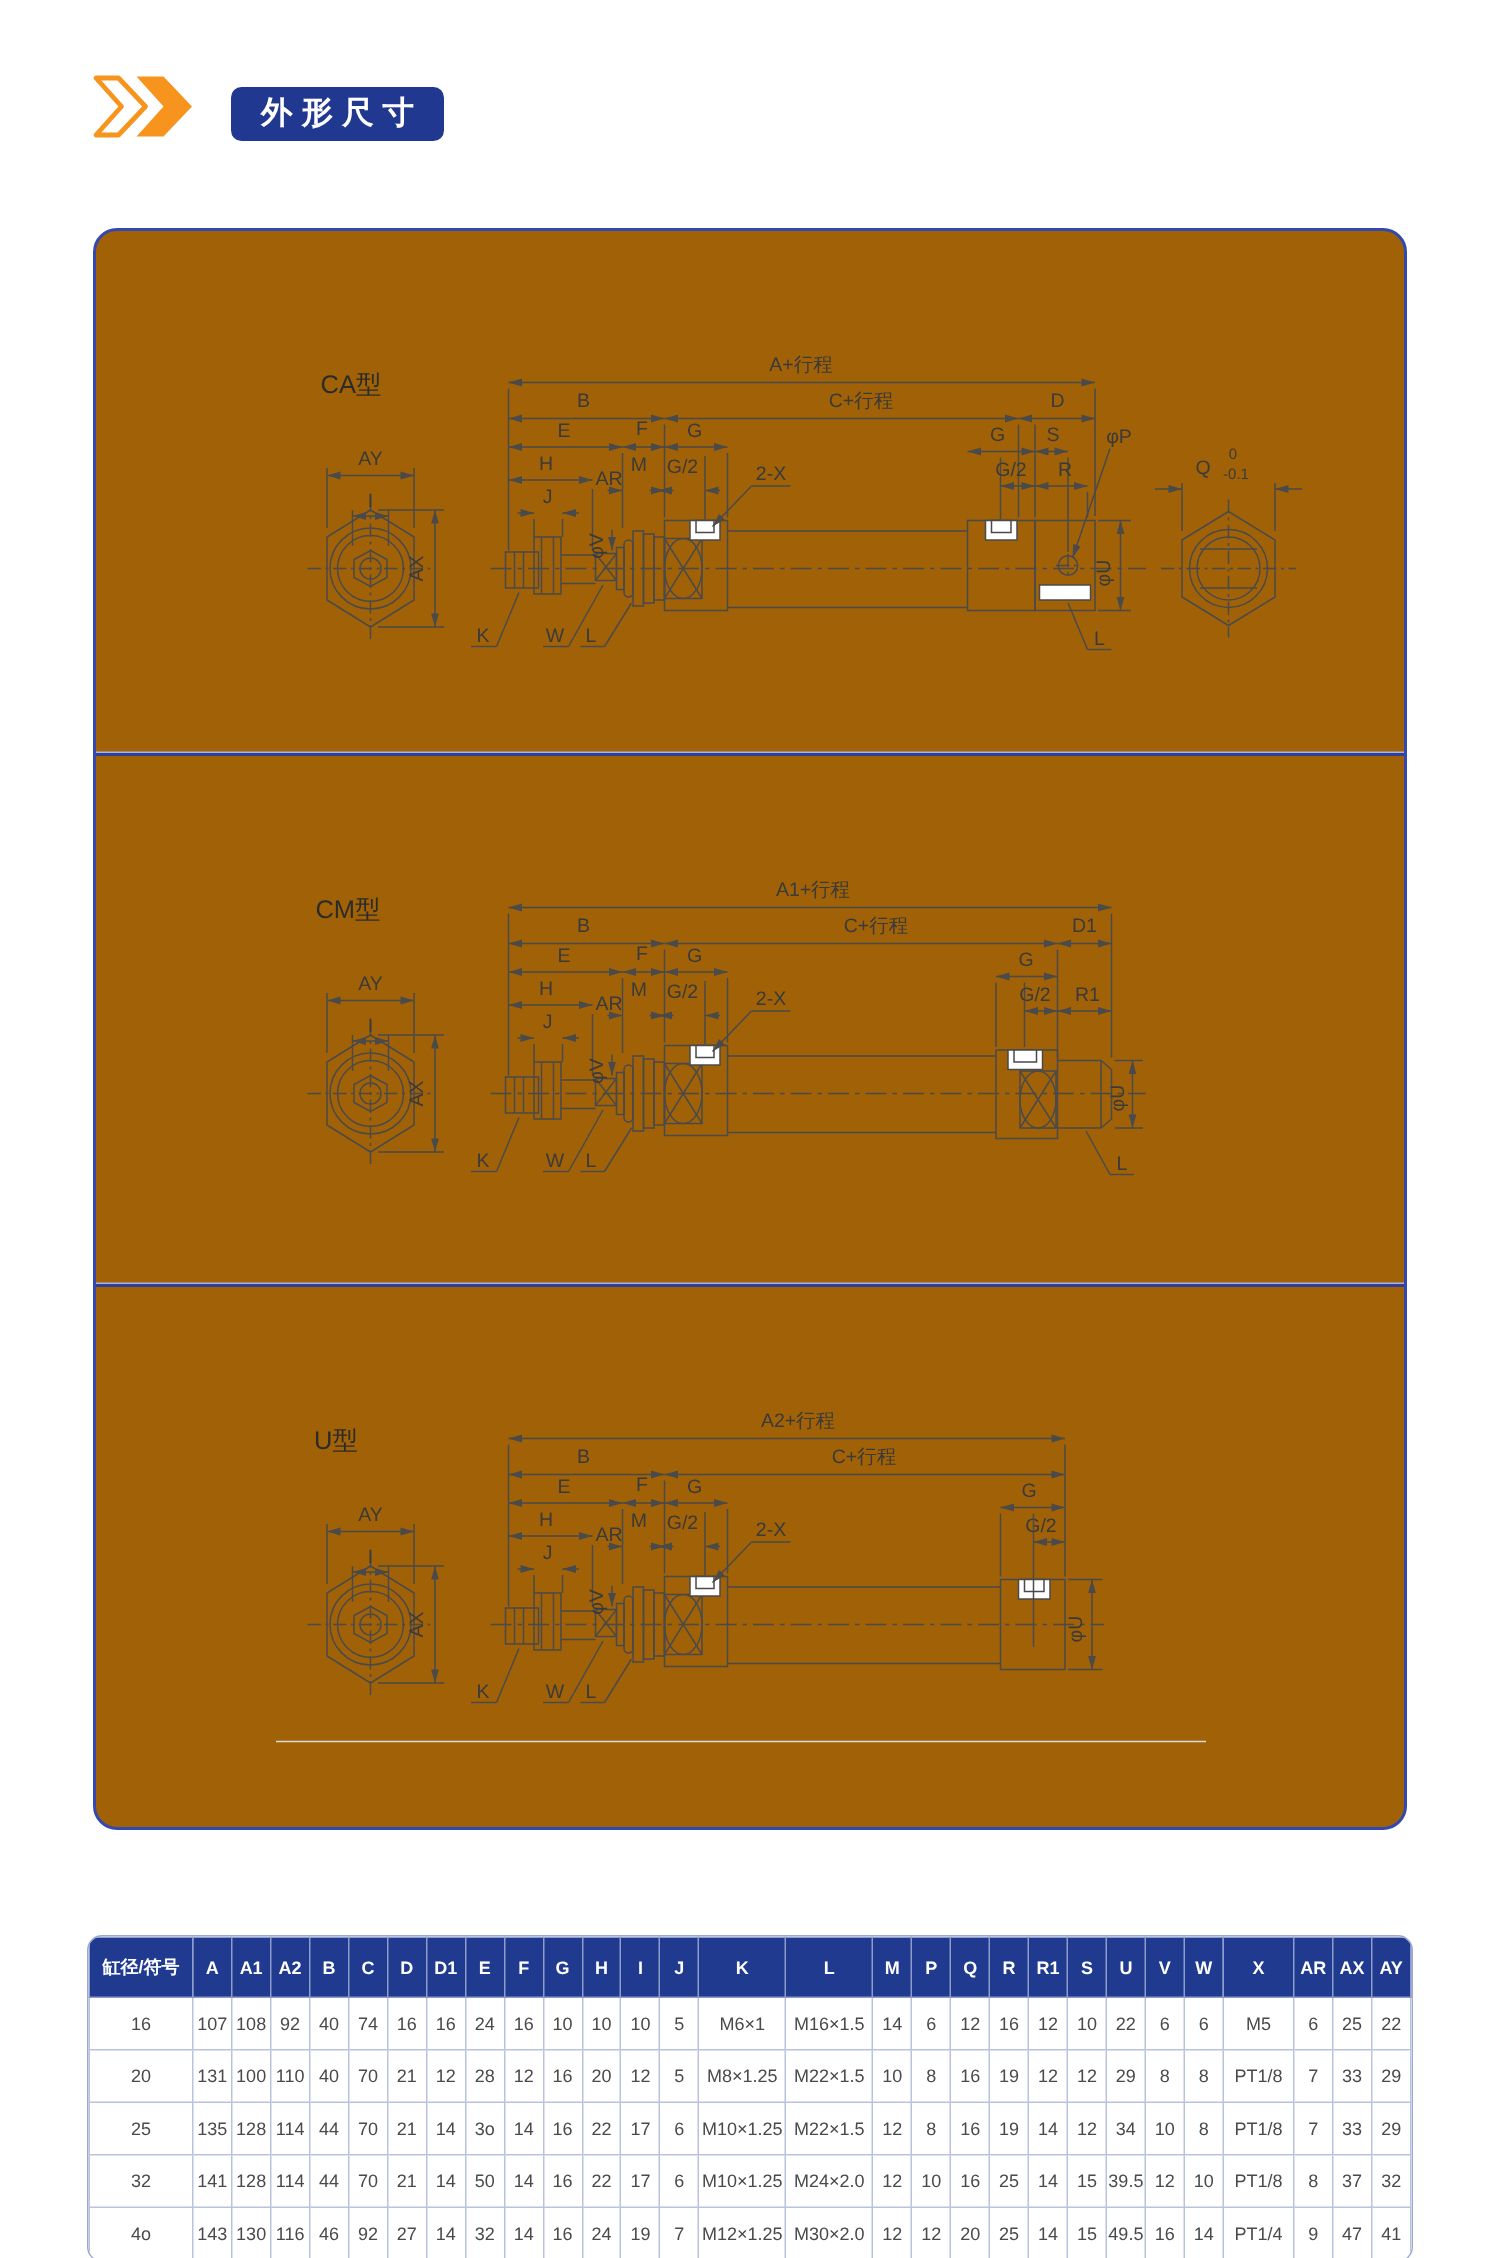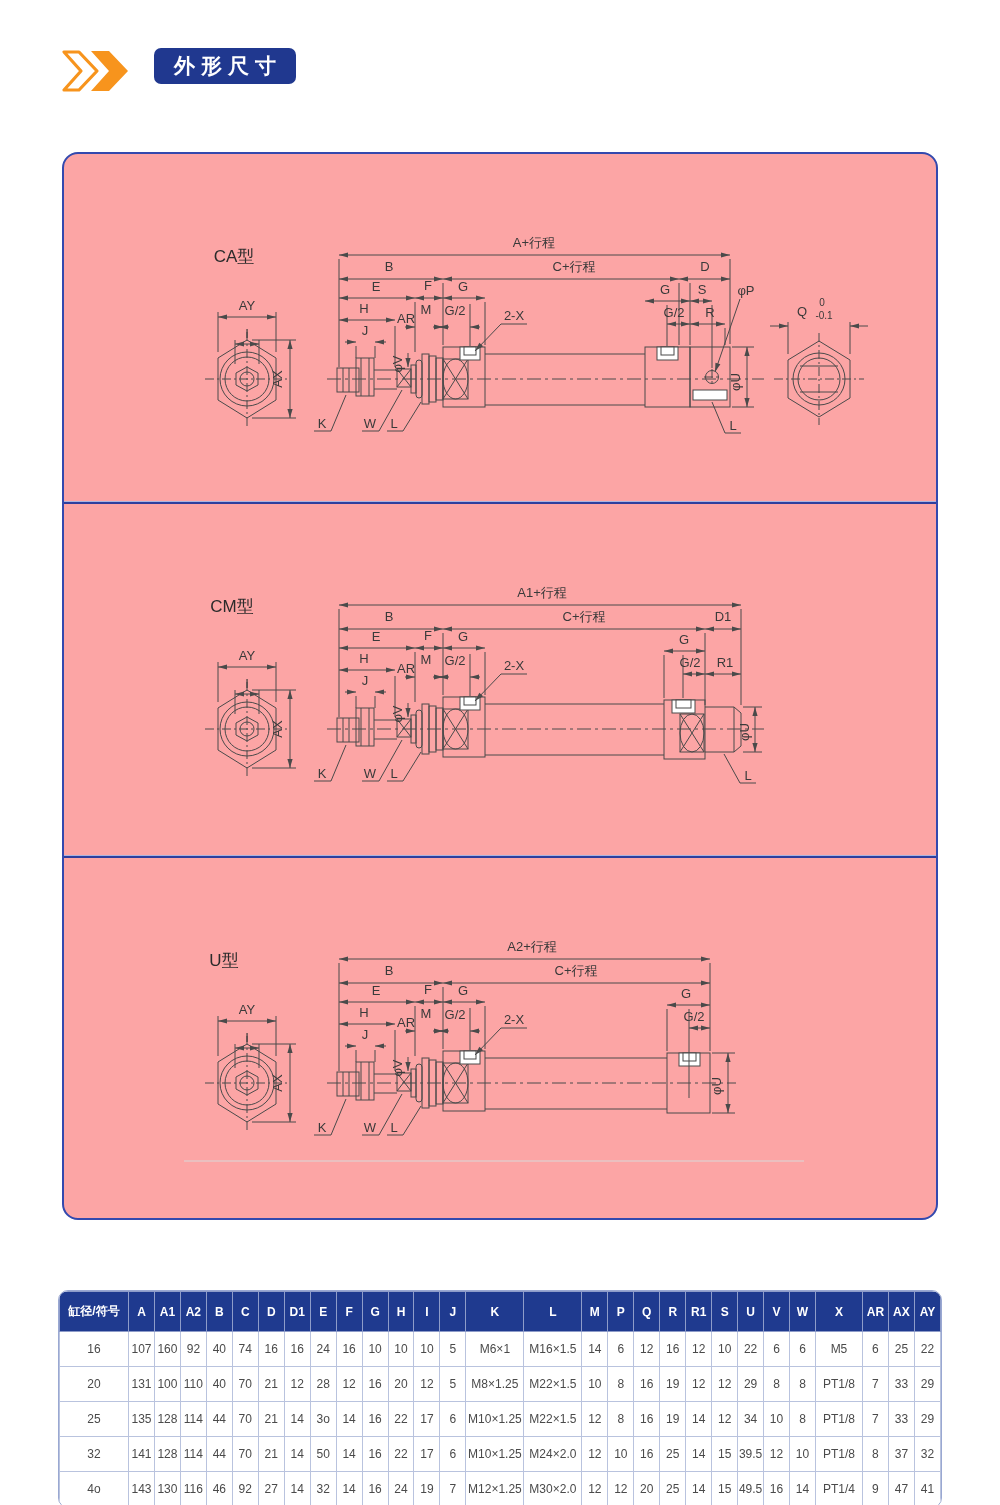--- a/index.html
+++ b/index.html
@@ -1,21 +1,21 @@
 <!DOCTYPE html>
 <html><head>
 <meta charset="utf-8">
 <style>
   html,body{margin:0;padding:0;background:#fff;}
   body{width:1000px;font-family:"Liberation Sans",sans-serif;}
-  .hdr{display:flex;align-items:flex-start;margin:48px 0 0 60px;}
+  .hdr{display:flex;align-items:flex-end;margin:48px 0 0 60px;}
   .chev{margin-right:10px;}
   .badge{background:#20388F;color:#fff;font-weight:bold;font-size:21px;
          letter-spacing:6px;padding:7px 14px 8px 20px;border-radius:7px;line-height:1;}
-  .box{margin:58px 0 0 62px;width:872px;border:2px solid #3349AE;border-radius:16px;overflow:hidden;background:#fca5a5;}
+  .box{margin:58px 0 0 62px;width:872px;border:2px solid #3349AE;border-radius:16px;overflow:hidden;background:#a16207;}
   .section{position:relative;}
   .section + .section{border-top:2px solid #2E3F9E;box-shadow:0 -1px 0 #aab4e0;text-align:right;}
   svg{display:block;}
   svg line,svg rect,svg circle,svg polygon,svg path,svg ellipse{stroke:#4a4a4a;stroke-width:1;fill:none;}
   svg text{font-family:"Liberation Sans",sans-serif;font-size:13px;fill:#3a3a3a;text-anchor:middle;stroke:none;}
   svg text.ttl{font-size:17px;fill:#2b2b2b;}
   svg text.small{font-size:10px;}
   .cl{stroke-dasharray:14 4 3 4;}
   .cl2{stroke-dasharray:9 3 2 3;}
   .faint{stroke:#d9d9d9;}
@@ -417,21 +417,21 @@
           <th>X</th>
           <th>AR</th>
           <th>AX</th>
           <th>AY</th>
         </tr>
       </thead>
       <tbody>
         <tr>
           <td>16</td>
           <td>107</td>
-          <td>160</td>
+          <td>108</td>
           <td>92</td>
           <td>40</td>
           <td>74</td>
           <td>16</td>
           <td>16</td>
           <td>24</td>
           <td>16</td>
           <td>10</td>
           <td>10</td>
           <td>10</td>

